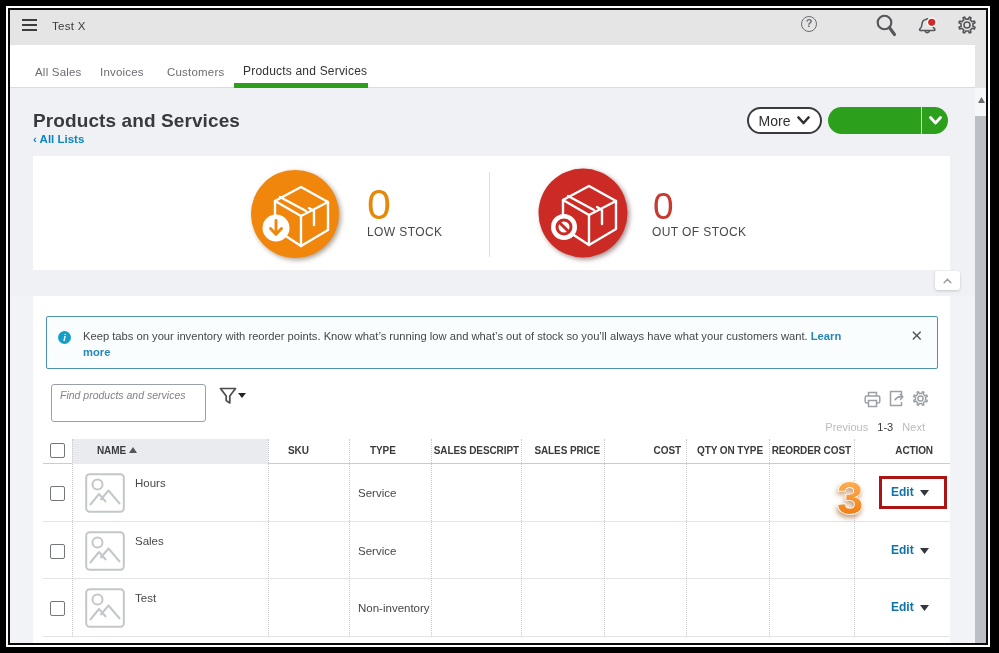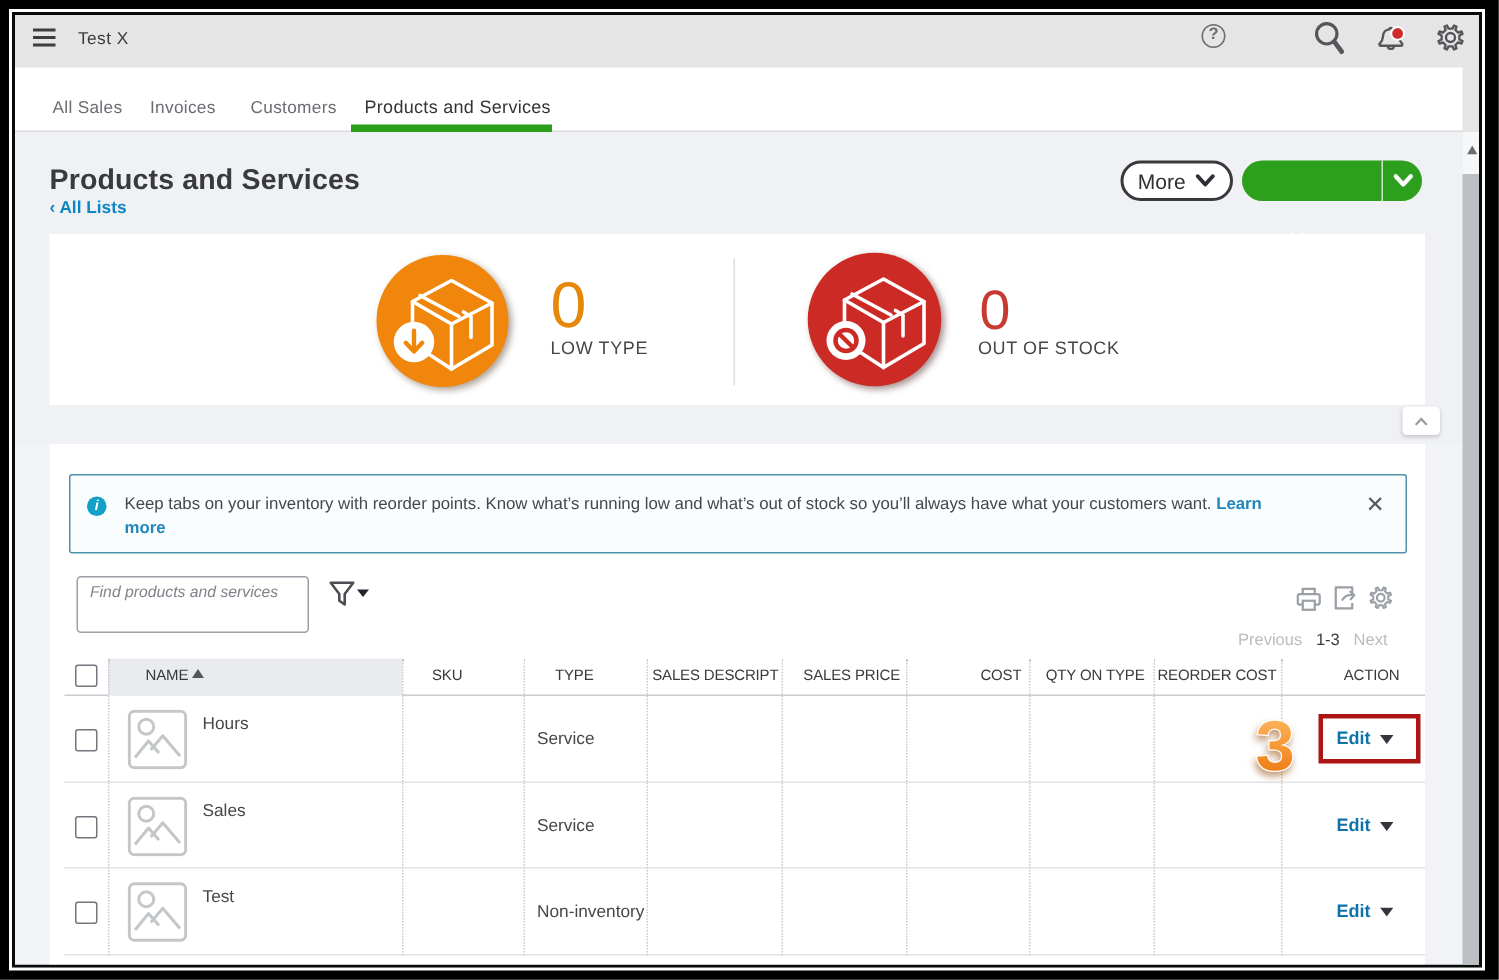--- a/index.html
+++ b/index.html
@@ -58,21 +58,21 @@
 
   .search { position:absolute; left:18px; top:88px; width:155px; height:38px; border:1px solid #9aa0a6;
     border-radius:3px; background:#fff; font-size:10.5px; font-style:italic; color:#80828a; padding:4px 8px 0; }
 
   .pagin { position:absolute; right:25px; top:125px; font-size:11px; color:#b8bbc0; }
   .pagin b { color:#393a3d; font-weight:400; }
 
   
   .thead { position:absolute; left:10px; top:142.5px; width:907px; height:25.5px; border-bottom:1px solid #c9ccd0; }
   .namebg { position:absolute; left:29px; top:0; width:196px; height:25px; background:#e9ebee; }
-  .hcell { position:absolute; top:6px; font-size:10px; font-weight:400; color:#393a3d; letter-spacing:-.1px; white-space:nowrap;padding-left:12px; }
+  .hcell { position:absolute; top:6px; font-size:10px; font-weight:700; color:#393a3d; letter-spacing:-.1px; white-space:nowrap;padding-left:12px; }
   .check { position:absolute; width:15px; height:15px; border:1.6px solid #73767c; border-radius:2px; background:#fff; }
   .row { position:absolute; left:10px; width:907px; height:57.5px; border-bottom:1px solid #e2e4e8; }
   .thumb { position:absolute; left:42px; top:9px; }
   .rname { position:absolute; left:92px; top:13px; font-size:11.5px; color:#45474b; }
   .rtype { position:absolute; left:315px; top:23px; font-size:11.5px; color:#45474b; }
   .redit { position:absolute; left:848px; top:21px; font-size:12px; font-weight:700; color:#0f73ab; }
   .rcaret { position:absolute; left:877px; top:26px; }
   .vline { position:absolute; top:142.5px; width:0; border-left:1px dotted #c6c9ce; }
 
   .redrect { position:absolute; left:869px; top:465.5px; width:68px; height:33.5px; border:3.3px solid #ad1414; }
@@ -149,21 +149,21 @@
           <path d="M33 30 L59 44"></path>
           <path d="M62 41 L67 44 L67 58"></path>
         </g>
         <circle cx="29" cy="61" r="13.5" fill="#fff"></circle>
         <g stroke="#f0860c" stroke-width="2.9" fill="none" stroke-linecap="round" stroke-linejoin="round">
           <path d="M29 53.5 L29 67"></path>
             <path d="M23.5 61.5 L29 67.3 L34.5 61.5"></path>
         </g>
       </svg>
       <div class="zero" style="left:334px;top:24px;color:#e6890b;">0</div>
-      <div class="statlab" style="left:334px;top:69px;">LOW TYPE</div>
+      <div class="statlab" style="left:334px;top:69px;">LOW STOCK</div>
 
       <svg style="position:absolute;left:502px;top:10px;filter:drop-shadow(2px 2.5px 2.5px rgba(90,50,50,.55))" width="100" height="98" viewBox="0 0 100 98">
         <circle cx="48" cy="47" r="44.5" fill="#cc2a25"></circle>
         <g stroke="#fff" stroke-width="2.4" fill="none" stroke-linejoin="round" stroke-linecap="round">
           <path d="M28 34 L54 20 L81 35 L54 49 Z"></path>
           <path d="M28 34 L28 62 L54 79 L54 49"></path>
           <path d="M81 35 L81 63 L54 79"></path>
           <path d="M33 30 L59 44"></path>
           <path d="M62 41 L67 44 L67 58"></path>
         </g>

